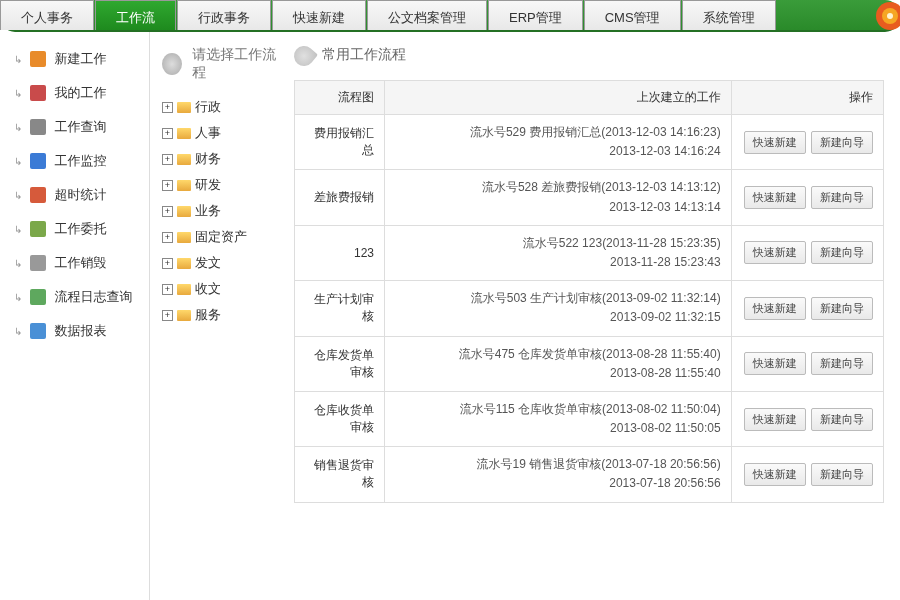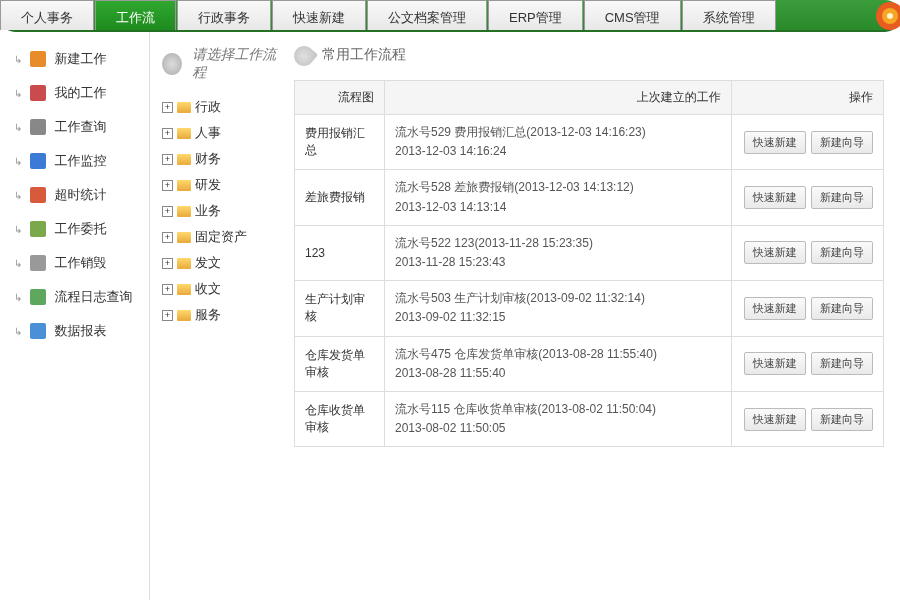--- a/index.html
+++ b/index.html
@@ -14,35 +14,35 @@
 
 .container { display: flex; height: calc(600px - 32px); }
 .sidebar { width: 150px; border-right: 1px solid #ddd; padding: 10px 0; background: #fff; }
 .sidebar-item { display: flex; align-items: center; padding: 8px 14px; cursor: pointer; gap: 8px; }
 .sidebar-item .bullet { color: #999; font-size: 10px; }
 .sidebar-item .txt { color: #333; font-size: 13px; }
 .sb-ico { width: 16px; height: 16px; display: inline-block; border-radius: 2px; }
 
 .content { flex: 1; display: flex; }
 .tree-panel { width: 140px; padding: 14px 8px 8px 12px; }
-.tree-title { display: flex; align-items: center; gap: 10px; margin-bottom: 12px; font-style: italic; }
+.tree-title { display: flex; align-items: center; gap: 10px; margin-bottom: 12px; }
 .tree-title .globe { width: 22px; height: 22px; border-radius: 50%; background: radial-gradient(#ddd, #aaa); }
 .tree-title span { color: #777; font-size: 14px; }
 .tree-list { list-style: none; }
 .tree-list li { display: flex; align-items: center; gap: 4px; padding: 4px 0; cursor: pointer; font-size: 13px; color: #333; }
 .plus { width: 11px; height: 11px; border: 1px solid #888; display: inline-flex; align-items: center; justify-content: center; font-size: 9px; line-height: 1; background: #fff; }
 .folder { width: 14px; height: 11px; background: linear-gradient(#ffd86b, #e8a93d); border-radius: 1px; display: inline-block; }
 
 .main-panel { flex: 1; padding: 14px 16px 14px 4px; }
 .panel-header { display: flex; align-items: flex-start; gap: 8px; margin-bottom: 14px; }
 .leaf-ico { width: 20px; height: 20px; background: radial-gradient(#e0e0e0, #c0c0c0); border-radius: 50% 10% 50% 50%; transform: rotate(40deg); }
 .panel-header span { color: #666; font-size: 14px; }
 
 table { width: 100%; border-collapse: collapse; }
-th, td { border: 1px solid #ddd; padding: 8px 10px; text-align: left; font-size: 12px; vertical-align: middle; }
+th, td { border: 1px solid #ddd; padding: 8px 10px; text-align: right; font-size: 12px; vertical-align: middle; }
 th { background: #f5f5f5; color: #333; text-align: right; font-weight: normal; }
 td.col-name { width: 90px; color: #333; }
 td.col-ops { width: 130px; text-align: right; white-space: nowrap; }
 td.col-last { color: #555; line-height: 1.6; }
 .btn { display: inline-block; padding: 3px 8px; background: linear-gradient(#fafafa, #e9e9e9); border: 1px solid #bbb; border-radius: 2px; color: #444; cursor: pointer; font-size: 11px; margin-left: 2px; }
 </style>
 </head>
 <body>
 
 <div class="top-nav" id="top-nav">
@@ -222,17 +222,25 @@
     </td>
             </tr>
             <tr>
     <td class="col-name">仓库收货单审核</td>
     <td class="col-last">流水号115 仓库收货单审核(2013-08-02 11:50:04)<br>2013-08-02 11:50:05</td>
     <td class="col-ops">
       <span class="btn">快速新建</span>
       <span class="btn">新建向导</span>
     </td>
             </tr>
+            <tr>
+    <td class="col-name">销售退货审核</td>
+    <td class="col-last">流水号19 销售退货审核(2013-07-18 20:56:56)<br>2013-07-18 20:56:56</td>
+    <td class="col-ops">
+      <span class="btn">快速新建</span>
+      <span class="btn">新建向导</span>
+    </td>
+            </tr>
           </tbody>
       </table>
     </div>
   </div>
 </div>
 
 </body></html>

